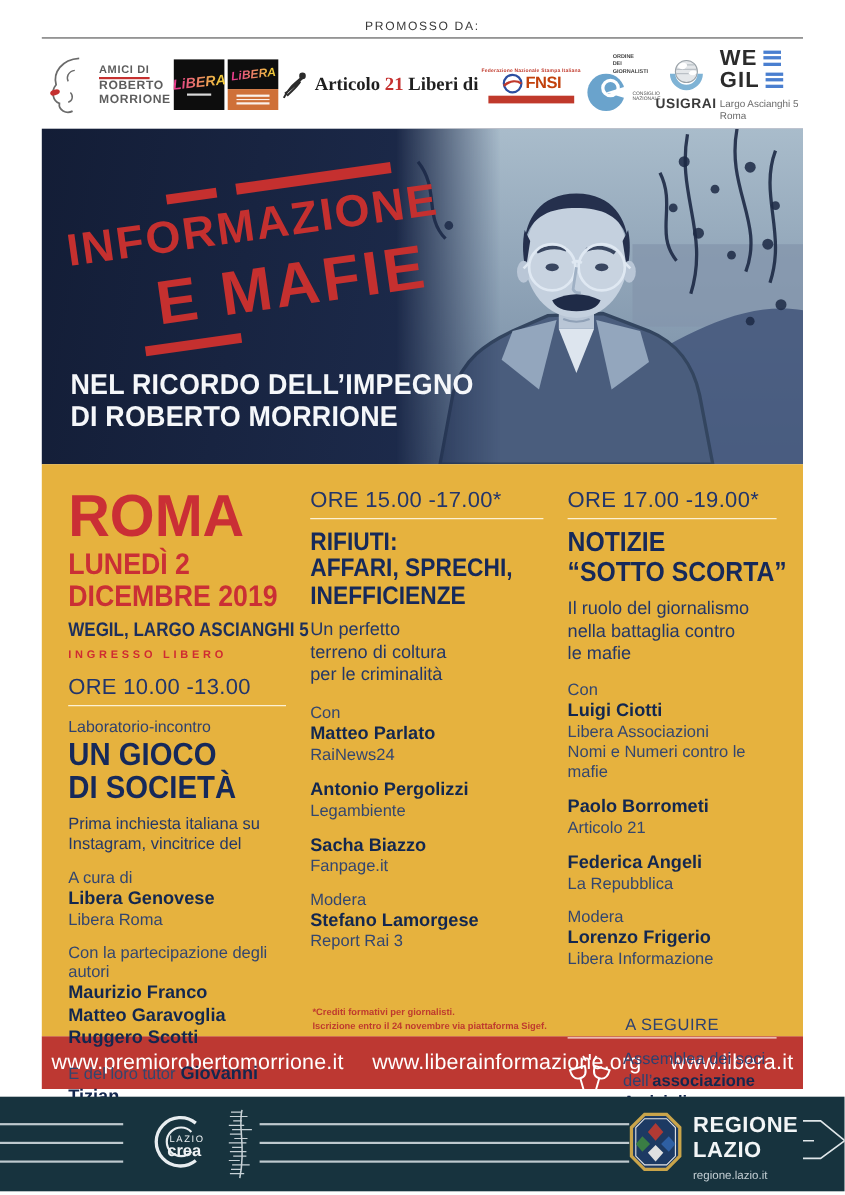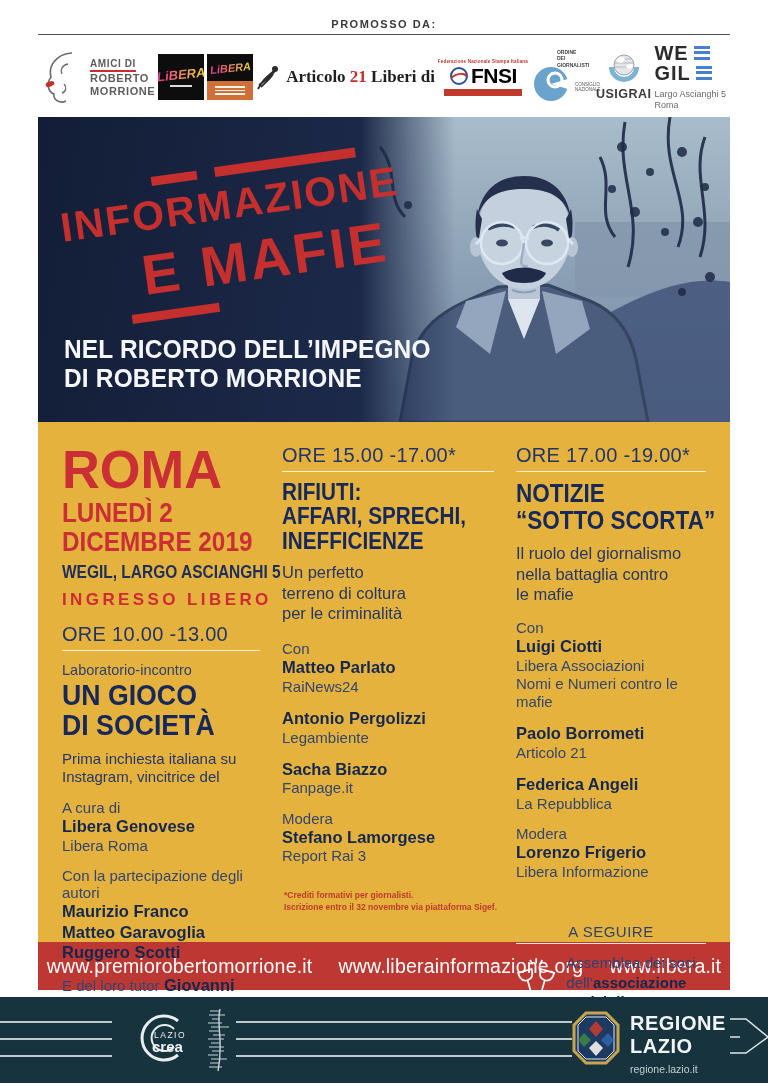--- a/index.html
+++ b/index.html
@@ -1,19 +1,19 @@
 <!DOCTYPE html>
 <html><head>
 <meta charset="utf-8">
 <style>
   html,body{margin:0;padding:0;background:#ffffff;}
   .page{position:relative;width:768px;height:1086px;background:#fff;overflow:hidden;
         font-family:"Liberation Sans",sans-serif;}
   
-  .promo{padding-top:18px;text-align:center;font-size:11px;font-weight:700;
+  .promo{padding-top:18px;text-align:center;font-size:11px;font-weight:400;
          letter-spacing:1.5px;color:#3a3a3a;}
   .hline{margin:4px 38px 0;border-top:1.5px solid #4f4f4f;}
   .logos{height:80px;margin:2px 42px 0;display:flex;align-items:center;justify-content:space-between;}
   .logo{display:flex;align-items:center;gap:6px;}
   .amici-txt{font-size:11px;font-weight:700;color:#5d5d5d;line-height:1.15;letter-spacing:.6px;}
   .amici-txt .u{display:inline-block;border-bottom:2px solid #c5302f;padding-bottom:1px;font-size:10px;}
   .box-black{width:46px;height:46px;background:#0d0d0d;display:flex;flex-direction:column;
              align-items:center;justify-content:center;}
   .graffiti{font-style:italic;font-weight:800;font-size:13px;transform:rotate(-6deg);
             background:linear-gradient(90deg,#e83e8c 10%,#f0c93c 90%);
@@ -22,21 +22,21 @@
   .box-duo{width:46px;height:46px;display:flex;flex-direction:column;}
   .box-duo .top{height:27px;background:#0d0d0d;display:flex;align-items:center;justify-content:center;}
   .box-duo .bot{height:19px;background:#cf7038;display:flex;flex-direction:column;
                 align-items:center;justify-content:center;gap:2px;}
   .tinybar{width:30px;height:1.5px;background:#fff;opacity:.9;}
   .a21-txt{font-family:"Liberation Serif",serif;font-weight:700;font-size:17px;color:#1f1f1f;white-space:nowrap;text-align:center;}
   .a21-txt .n{color:#c5302f;}
   .fnsi{display:flex;flex-direction:column;align-items:center;}
   .fnsi-top{font-size:4.5px;font-weight:700;color:#c0392b;letter-spacing:.2px;white-space:nowrap;}
   .fnsi-mid{display:flex;align-items:center;gap:2px;}
-  .fnsi-name{font-size:21px;font-weight:800;color:#000000;letter-spacing:-.5px;}
+  .fnsi-name{font-size:15px;font-weight:800;color:#c2410c;letter-spacing:-.5px;}
   .fnsi-bar{width:78px;height:7px;background:#c0392b;margin-top:1px;}
   .odg{position:relative;width:62px;height:62px;}
   .odg-txt{position:absolute;top:3px;left:26px;font-size:5px;font-weight:700;color:#444;line-height:1.25;}
   .odg-side{position:absolute;top:36px;left:44px;font-size:4.5px;color:#555;line-height:1.2;}
   .usigrai{display:flex;flex-direction:column;align-items:center;gap:2px;}
   .usigrai-name{font-size:12.5px;font-weight:800;color:#3a3a3a;letter-spacing:.5px;}
   .wegil{line-height:1;}
   .wegil .row{display:flex;align-items:center;gap:5px;}
   .wegil .wd{font-size:20px;font-weight:800;color:#2b2b2b;letter-spacing:1px;}
   .bars{display:flex;flex-direction:column;gap:2.5px;}
@@ -61,37 +61,37 @@
   .program{position:relative;margin:0 38px;height:520px;background:#e6b23e;box-sizing:border-box;
            display:flex;gap:22px;padding:22px 24px 0;}
   .c1{width:198px;flex:none;}
   .c2{width:212px;flex:none;}
   .c3{flex:1;min-width:0;}
   .city{font-size:54px;font-weight:800;color:#ca2f35;line-height:.95;transform:scaleX(.97);transform-origin:0 0;}
   .date{font-size:27px;font-weight:800;color:#ca2f35;line-height:1.05;white-space:nowrap;
         transform:scaleX(.9);transform-origin:0 0;margin-top:4px;}
   .venue{font-size:18px;font-weight:800;color:#1d2f5c;margin-top:6px;white-space:nowrap;
          transform:scaleX(.86);transform-origin:0 0;}
-  .entry{font-size:17px;font-weight:800;color:#cf2b32;letter-spacing:3.4px;margin-top:7px;white-space:nowrap;}
+  .entry{font-size:10px;font-weight:800;color:#cf2b32;letter-spacing:3.4px;margin-top:7px;white-space:nowrap;}
   .time{font-size:20px;color:#22356b;margin-top:13px;letter-spacing:.3px;}
   .rule{border-bottom:1.5px solid rgba(255,251,238,.85);margin-top:4px;}
   .kicker{font-size:14.5px;color:#2e4170;margin-top:11px;}
   .bigt{font-size:29px;font-weight:800;color:#16295a;line-height:1.03;margin-top:3px;white-space:nowrap;
         transform:scaleX(.92);transform-origin:0 0;}
   .body{font-size:15px;color:#243767;line-height:1.25;margin-top:9px;}
   .lbl{font-size:15px;color:#33466f;}
   .name{font-size:16.5px;font-weight:800;color:#13274f;line-height:1.25;}
   .org{font-size:15px;color:#33466f;line-height:1.22;}
   .grp{margin-top:12px;}
   .t-mid{font-size:23px;font-weight:800;color:#16295a;line-height:1.06;margin-top:8px;white-space:nowrap;
          transform:scaleX(.9);transform-origin:0 0;}
   .t-right{font-size:25px;font-weight:800;color:#16295a;line-height:1.08;margin-top:8px;white-space:nowrap;
            transform:scaleX(.9);transform-origin:0 0;}
   .b{font-weight:800;color:#13274f;}
-  .note{position:absolute;left:246px;bottom:28px;width:240px;font-size:8.5px;font-weight:700;
+  .note{position:absolute;left:246px;bottom:3px;width:240px;font-size:8.5px;font-weight:700;
         color:#bf3b2e;line-height:1.5;}
   .seg{margin-top:42px;}
   .seg-label{text-align:center;font-size:15px;color:#2e4170;letter-spacing:.5px;}
   .seg-rule{border-bottom:1.5px solid rgba(255,251,238,.9);margin-top:3px;}
   .seg-body{display:flex;gap:10px;margin-top:9px;}
   .seg-text{font-size:15px;color:#2e4170;line-height:1.3;}
   
   .webbar{margin:0 38px;height:48px;background:#bd3832;display:flex;align-items:center;
           justify-content:center;gap:26px;}
   .webbar span{color:#ffffff;font-weight:400;font-size:19.5px;letter-spacing:.2px;}
@@ -425,21 +425,21 @@
             <div class="b">Amici di</div>
             <div class="b">Roberto Morrione</div>
             <div>con aperitivo conclusivo</div>
           </div>
         </div>
       </div>
     </div>
 
     <div class="note">
       <div>*Crediti formativi per giornalisti.</div>
-      <div>Iscrizione entro il 32 novembre via piattaforma Sigef.</div>
+      <div>Iscrizione entro il 24 novembre via piattaforma Sigef.</div>
     </div>
   </div>
 
   <div class="webbar">
     <span>www.premiorobertomorrione.it</span>
     <span>www.liberainformazione.org</span>
     <span>www.libera.it</span>
   </div>
 
   <div class="gap"></div>

